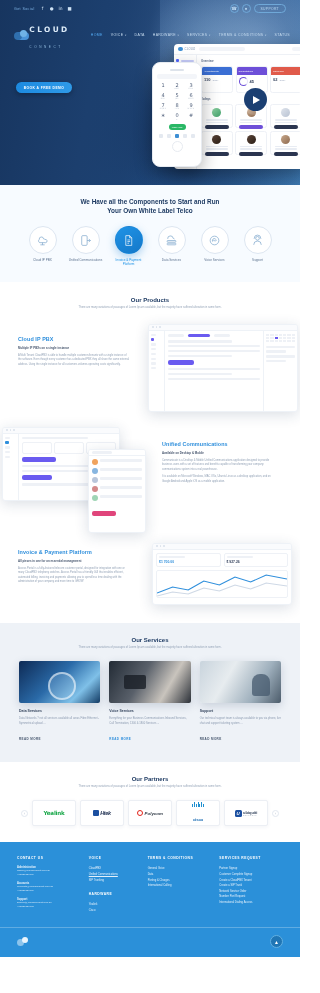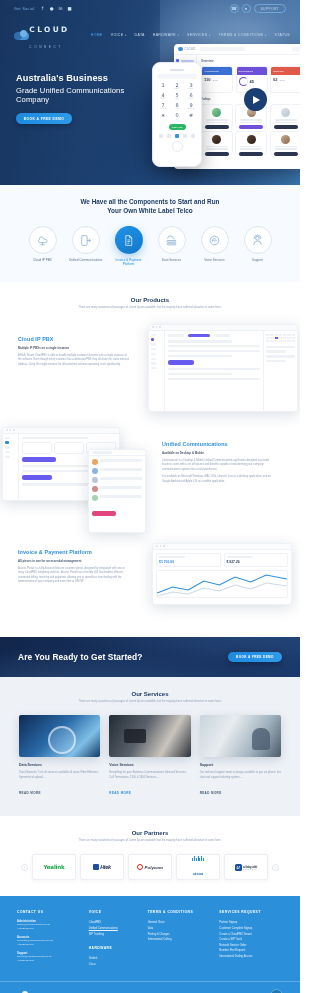--- a/index.html
+++ b/index.html
@@ -309,24 +309,20 @@
             <span>TERMS &amp; CONDITIONS</span>
             <span class="caret">▾</span>
           </span>
         <span class="nav-item">
             <span>STATUS</span>
           </span>
       </div>
     </nav>
 
     <div class="hero-body">
-      <h1 class="hero-h1">
-        <span>Australia's Business</span>
-        <span class="thin">Grade Unified Communications Company</span>
-      </h1>
       <div class="demo-btn">BOOK A FREE DEMO</div>
     </div>
 
     <div class="mock-dash">
       <div class="md-top">
         <span class="md-logo">
             <i class="md-logo-c"></i>
             <i class="md-logo-t">CLOUD</i>
           </span>
         <span class="md-search"></span>
@@ -704,24 +700,20 @@
         </div>
       </div>
       <div class="prod-txt left" style="padding-top:10px;">
         <h3 class="prod-h">Invoice &amp; Payment Platform</h3>
         <div class="prod-sub">All pieces in one for an essential management</div>
         <p class="prod-p">Access Portal is a fully-featured telecom customer portal, designed for integration with one or many CloudPBX telephony switches. Access Portal has a friendly GUI that enables efficient, automated billing, invoicing and payments allowing you to spend less time dealing with the administration of your company and more time to GROW!</p>
       </div>
     </div>
   </section>
 
-  <section class="cta">
-    <div class="cta-h">Are You Ready to Get Started?</div>
-    <div class="cta-btn">BOOK A FREE DEMO</div>
-  </section>
 
   <section class="services">
     <h2 class="sec-title">Our Services</h2>
     <p class="sec-sub">There are many variations of passages of Lorem Ipsum available, but the majority have suffered alteration in some form.</p>
     <div class="svc-row">
       <div class="svc">
         <div class="svc-img a"></div>
         <div class="svc-h">Data Services</div>
         <div class="svc-p">Data Networks ? not all services available all areas Fibre Ethernet - Symmetrical upload ...</div>
         <div class="svc-more">READ MORE</div>

